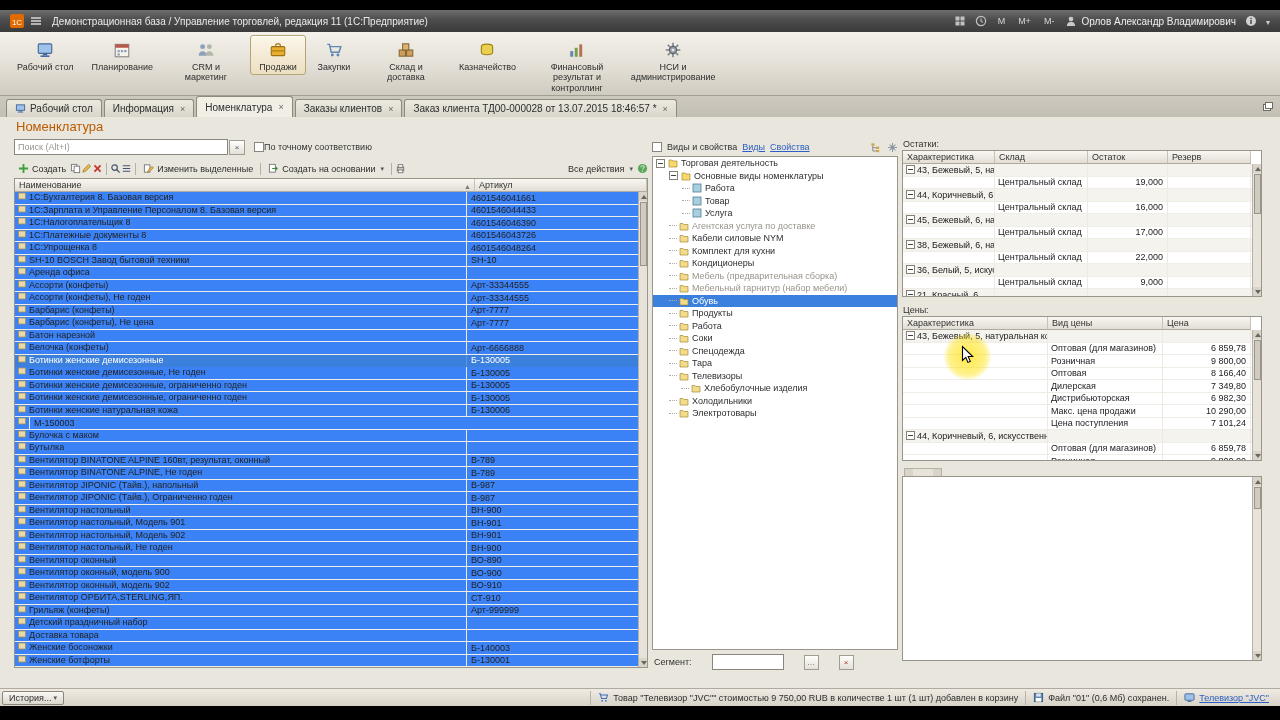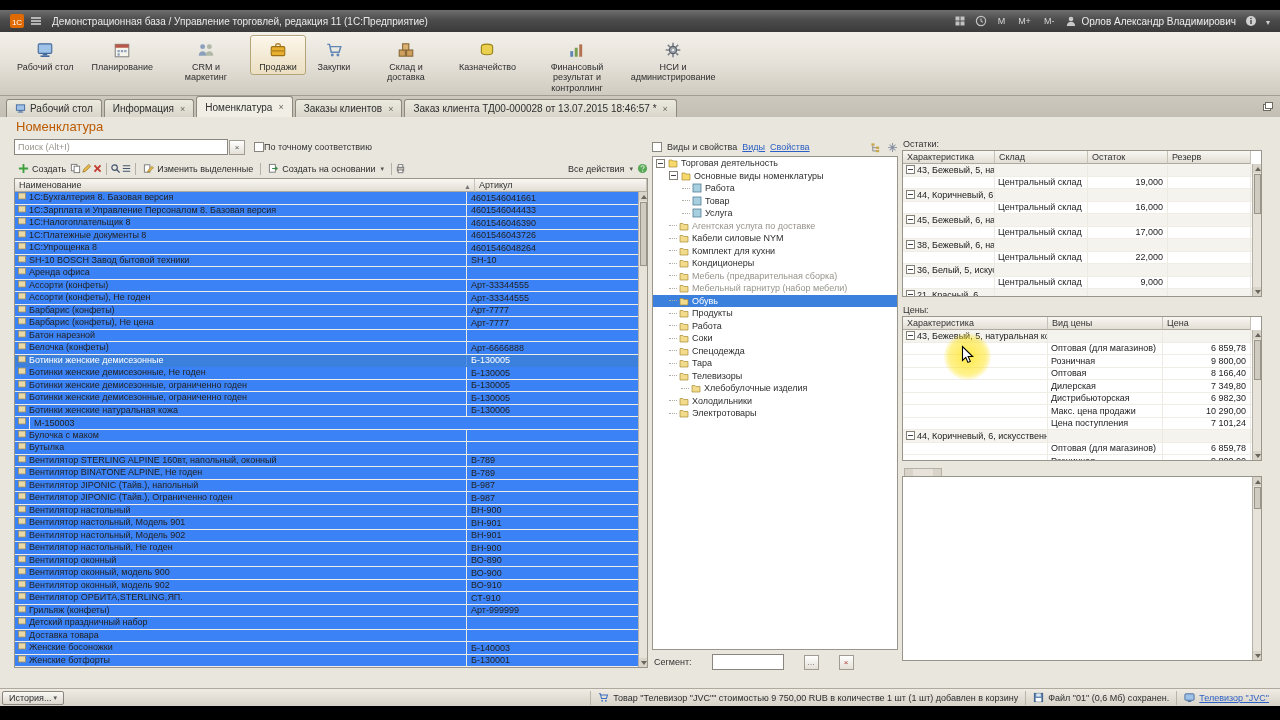--- a/index.html
+++ b/index.html
@@ -606,21 +606,21 @@
               </span>
               <span class="pname">Бутылка</span>
               <span class="part"></span>
             </div>
             <div class="prow">
               <span class="pic">
                 <svg viewBox="0 0 8 8">
                   <rect x="0.5" y="1" width="7" height="6" fill="#ead9a8" stroke="#a0905e" stroke-width="0.8"></rect>
                 </svg>
               </span>
-              <span class="pname">Вентилятор STERLING ALPINE 160вт, напольный, оконный</span>
+              <span class="pname">Вентилятор BINATONE ALPINE 160вт, результат, оконный</span>
               <span class="part">В-789</span>
             </div>
             <div class="prow">
               <span class="pic">
                 <svg viewBox="0 0 8 8">
                   <rect x="0.5" y="1" width="7" height="6" fill="#ead9a8" stroke="#a0905e" stroke-width="0.8"></rect>
                 </svg>
               </span>
               <span class="pname">Вентилятор BINATONE ALPINE, Не годен</span>
               <span class="part">В-789</span>

